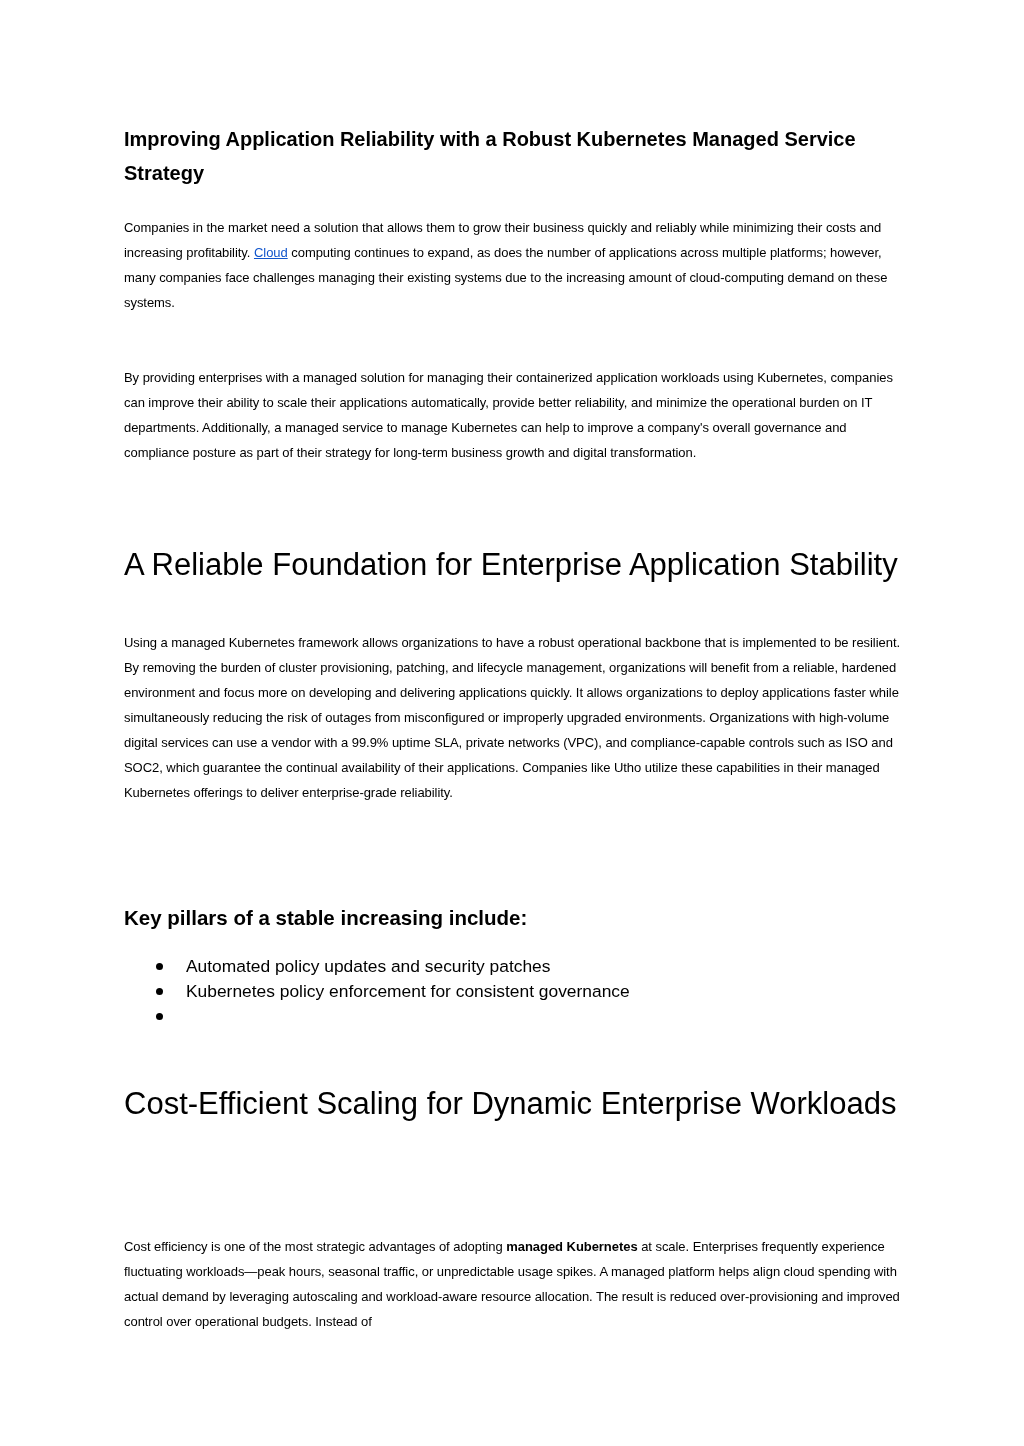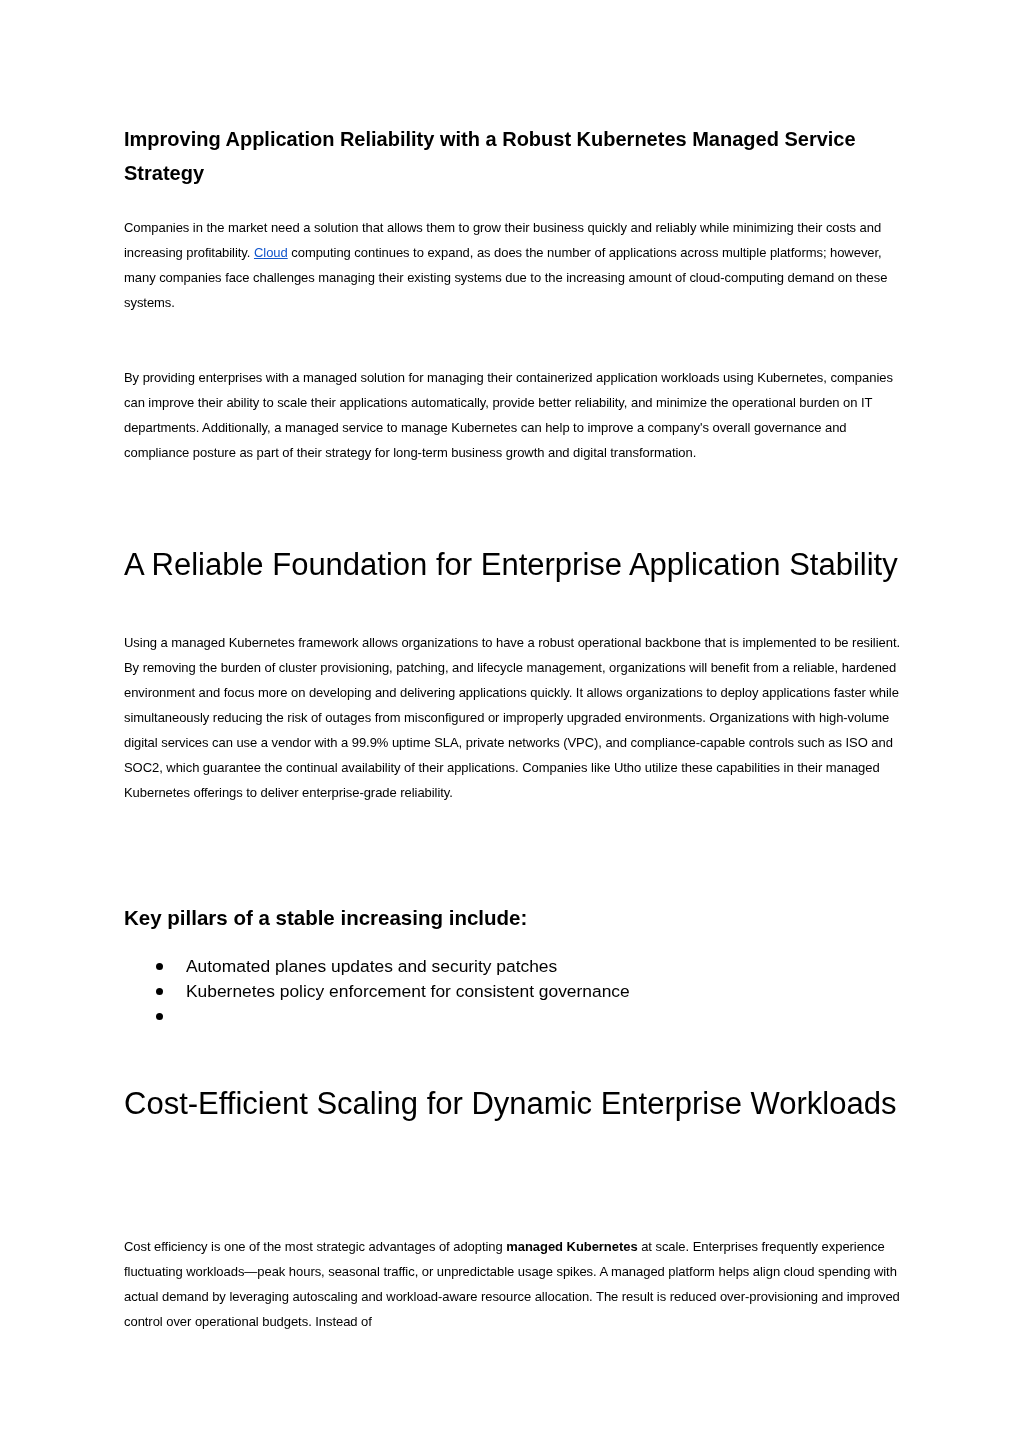--- a/index.html
+++ b/index.html
@@ -105,21 +105,21 @@
 
   <p class="para p2">By providing enterprises with a managed solution for managing their containerized application workloads using Kubernetes, companies can improve their ability to scale their applications automatically, provide better reliability, and minimize the operational burden on IT departments. Additionally, a managed service to manage Kubernetes can help to improve a company's overall governance and compliance posture as part of their strategy for long-term business growth and digital transformation.</p>
 
   <h2 class="h-section h2a">A Reliable Foundation for Enterprise Application Stability</h2>
 
   <p class="para p3">Using a managed Kubernetes framework allows organizations to have a robust operational backbone that is implemented to be resilient. By removing the burden of cluster provisioning, patching, and lifecycle management, organizations will benefit from a reliable, hardened environment and focus more on developing and delivering applications quickly. It allows organizations to deploy applications faster while simultaneously reducing the risk of outages from misconfigured or improperly upgraded environments. Organizations with high-volume digital services can use a vendor with a 99.9% uptime SLA, private networks (VPC), and compliance-capable controls such as ISO and SOC2, which guarantee the continual availability of their applications. Companies like Utho utilize these capabilities in their managed Kubernetes offerings to deliver enterprise-grade reliability.</p>
 
   <h3 class="h-sub">Key pillars of a stable increasing include:</h3>
 
   <ul class="bullets">
-    <li><span class="dot"></span><span>Automated planes updates and security patches</span></li>
+    <li><span class="dot"></span><span>Automated policy updates and security patches</span></li>
     <li><span class="dot"></span><span>Kubernetes policy enforcement for consistent governance</span></li>
     <li><span class="dot"></span></li>
   </ul>
 
   <h2 class="h-section h2b">Cost-Efficient Scaling for Dynamic Enterprise Workloads</h2>
 
   <p class="para p4"><span>Cost efficiency is one of the most strategic advantages of adopting </span><span class="bold">managed Kubernetes</span><span> at scale. Enterprises frequently experience fluctuating workloads—peak hours, seasonal traffic, or unpredictable usage spikes. A managed platform helps align cloud spending with actual demand by leveraging autoscaling and workload-aware resource allocation. The result is reduced over-provisioning and improved control over operational budgets. Instead of</span></p>
 
 </div>
 

